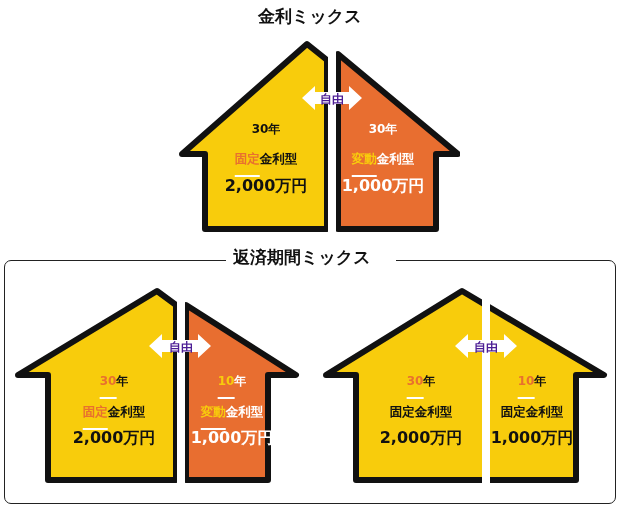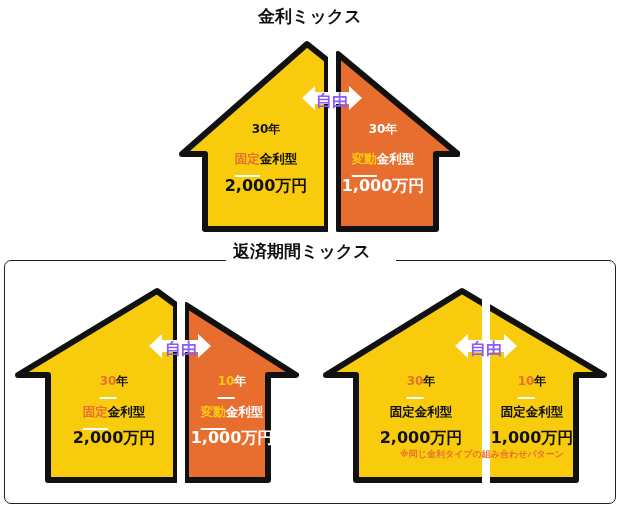--- a/index.html
+++ b/index.html
@@ -7,21 +7,21 @@
   .abs{position:absolute;}
   .title{font-weight:bold;font-size:17px;color:#111;white-space:nowrap;}
   .frame{left:4px;top:260px;width:612px;height:244px;border:1.5px solid #222;border-radius:7px;box-sizing:border-box;}
   .frame-gap{background:#fff;}
   .house svg{position:absolute;left:0;top:0;}
   .txt{position:absolute;text-align:center;font-weight:bold;white-space:nowrap;transform:translateX(-50%);}
   .years{font-size:12px;}
   .type{font-size:12.5px;}
   .amt{font-size:16px;}
   .ul{border-bottom:2.5px solid #fff;padding-bottom:9px;}
-  .free{font-size:16px;font-weight:bold;color:#8b5cf6;}
+  .free{font-size:12px;font-weight:bold;color:#4c1d95;}
   .note{font-size:9px;color:#e8702f;font-weight:bold;}
 </style>
 </head>
 <body>
 
 <div class="abs title" style="left:258px;top:5px;">金利ミックス</div>
 
 <div class="abs house" style="left:178px;top:36px;width:282px;height:196px;">
   <svg width="282" height="196" viewBox="0 0 282 196">
 
@@ -36,21 +36,21 @@
   <div class="txt years" style="left:88px;top:85px;color:#111;"><span>30</span><span>年</span></div>
   <div class="txt type" style="left:88px;top:115px;color:#111;"><span class="ul" style="color:#e8702f;">固定</span><span>金利型</span></div>
   <div class="txt amt" style="left:88px;top:140px;color:#111;">2,000万円</div>
   <div class="txt years" style="left:205px;top:85px;color:#fff;"><span>30</span><span>年</span></div>
   <div class="txt type" style="left:205px;top:115px;color:#fff;"><span class="ul" style="color:#f8cc0c;">変動</span><span>金利型</span></div>
   <div class="txt amt" style="left:205px;top:140px;color:#fff;">1,000万円</div>
 </div>
 
 <div class="abs frame"></div>
 <div class="abs frame-gap" style="left:226px;top:250px;width:170px;height:20px;"></div>
-<div class="abs title" style="left:233px;top:240px;font-family:Liberation Mono, monospace;">返済期間ミックス</div>
+<div class="abs title" style="left:233px;top:246px;font-family:Liberation Mono, monospace;">返済期間ミックス</div>
 
 <div class="abs house" style="left:14px;top:287px;width:286px;height:196px;">
   <svg width="286" height="196" viewBox="0 0 286 196">
     <polygon points="4,88 143,4 162,18 162,193 34,193 34,88" fill="#f8cc0c" stroke="#111" stroke-width="6" stroke-linejoin="round"></polygon>
     <polygon points="172,18 282,88 254,88 254,193 172,193" fill="#e86e30" stroke="#111" stroke-width="6" stroke-linejoin="round"></polygon>
     <rect x="163" y="0" width="8" height="196" fill="#fff"></rect>
     <polygon points="135,59 148,47 148,53 184,53 184,47 197,59 184,71 184,65 148,65 148,71" fill="#fff"></polygon>
   </svg>
   <div class="txt free" style="left:167px;top:52px;">自由</div>
   <div class="txt years" style="left:100px;top:86px;color:#111;"><span class="ul" style="color:#e8702f;">30</span><span>年</span></div>
@@ -67,14 +67,13 @@
     <rect x="160" y="0" width="8" height="196" fill="#fff"></rect>
     <polygon points="133,59 146,47 146,53 182,53 182,47 195,59 182,71 182,65 146,65 146,71" fill="#fff"></polygon>
   </svg>
   <div class="txt free" style="left:164px;top:52px;">自由</div>
   <div class="txt years" style="left:99px;top:86px;color:#111;"><span class="ul" style="color:#e8702f;">30</span><span>年</span></div>
   <div class="txt type" style="left:99px;top:117px;color:#111;">固定金利型</div>
   <div class="txt amt" style="left:99px;top:141px;color:#111;">2,000万円</div>
   <div class="txt years" style="left:210px;top:86px;color:#111;"><span class="ul" style="color:#e8702f;">10</span><span>年</span></div>
   <div class="txt type" style="left:210px;top:117px;color:#111;">固定金利型</div>
   <div class="txt amt" style="left:210px;top:141px;color:#111;">1,000万円</div>
-  <div class="txt note" style="left:160px;top:161px;">※同じ金利タイプの組み合わせパターン</div>
 </div>
 
 </body></html>

